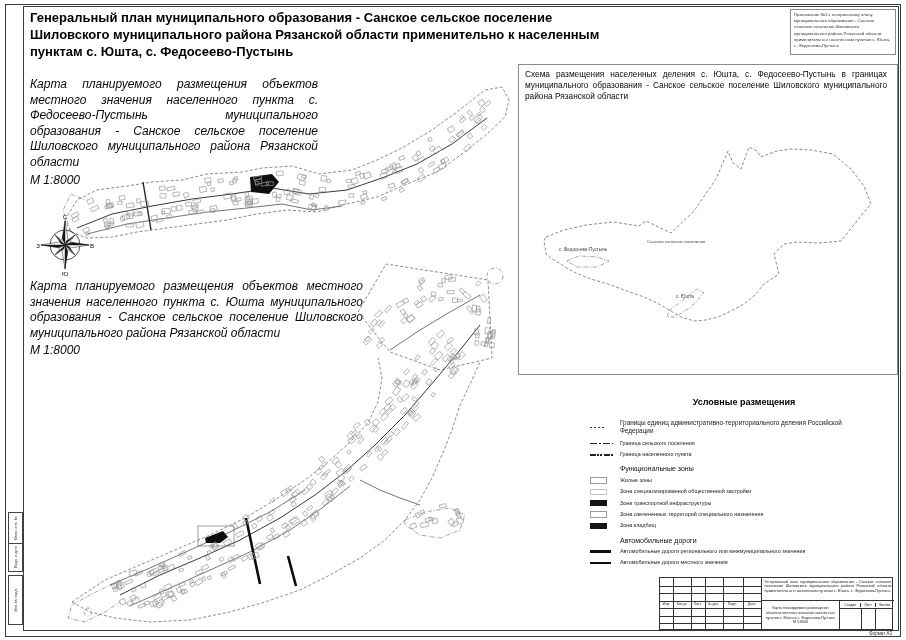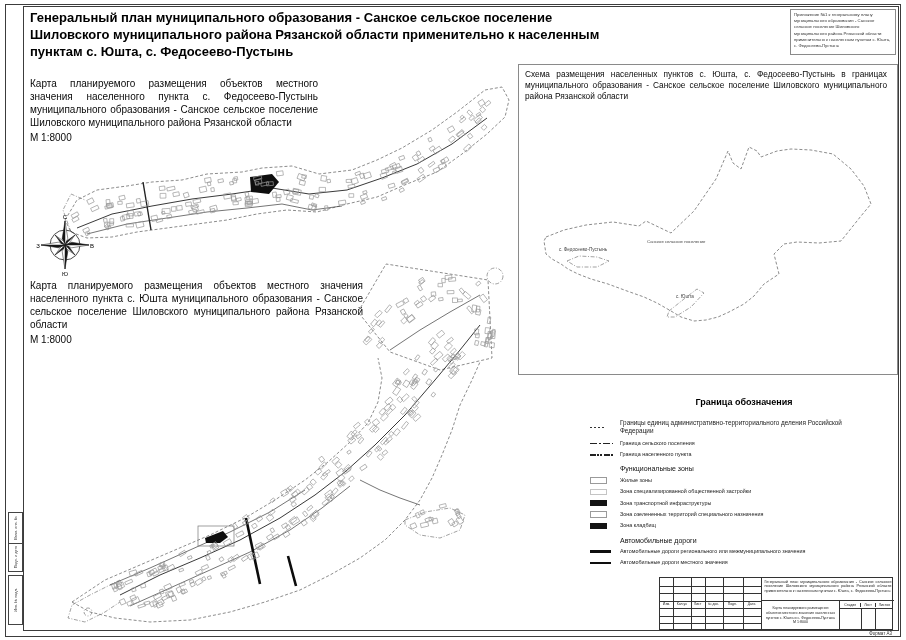--- a/index.html
+++ b/index.html
@@ -4,21 +4,21 @@
 <style>
   html,body{margin:0;padding:0;background:#ffffff;font-family:"Liberation Sans",sans-serif;}
   #sheet{position:relative;width:906px;height:640px;background:#fff;overflow:hidden;color:#111;}
   .abs{position:absolute;}
   
   #outer-border{position:absolute;left:5px;top:4px;right:5px;bottom:3px;border:1px solid #3c3c3c;}
   #inner-frame{position:absolute;left:23px;top:6px;right:7px;bottom:9px;border:1px solid #3c3c3c;}
   
   #doc-title{position:absolute;left:30px;top:10px;width:572px;font-size:13px;font-weight:bold;line-height:1.3;color:#000;}
   #annot-box{position:absolute;left:790px;top:9px;width:106px;height:46px;border:1px solid #8a8a8a;font-size:4.3px;line-height:1.45;color:#333;padding:2px 3px;box-sizing:border-box;}
-  .cap{position:absolute;font-size:10px;line-height:1.3;text-align:justify;color:#0a0a0a;}
+  .cap{position:absolute;font-size:12px;line-height:1.3;text-align:justify;color:#0a0a0a;font-style:italic;}
   .cap .scale{text-align:left;margin-top:2px;}
   
   #scheme-box{position:absolute;left:518px;top:64px;width:380px;height:311px;border:1px solid #8a8a8a;box-sizing:border-box;}
   #scheme-caption{position:absolute;left:6px;top:4px;width:362px;font-size:8.3px;line-height:1.3;text-align:justify;color:#0a0a0a;}
   #scheme-caption .scale{text-align:left;margin-top:2px;}
   #scheme-svg{position:absolute;left:0;top:56px;}
   
   svg{display:block;}
   .bnd{fill:none;stroke:#6e6e6e;stroke-width:.8;stroke-dasharray:3 2;}
   .bnd2{fill:none;stroke:#7a7a7a;stroke-width:.7;stroke-dasharray:4 1.6 1 1.6;}
@@ -567,34 +567,34 @@
         <rect x="372.5" y="268.6" width="5.0" height="4.8" transform="rotate(-13.4 375.0 271.0)"></rect>
         <rect x="360.7" y="272.7" width="7.6" height="4.2" transform="rotate(-12.8 364.5 274.8)"></rect>
         <rect x="365.3" y="267.9" width="6.0" height="3.3" transform="rotate(-22.6 368.3 269.6)"></rect>
         <rect x="393.0" y="271.3" width="4.0" height="5.2" transform="rotate(56.4 395.0 273.9)"></rect>
         <rect x="394.1" y="260.5" width="6.1" height="3.3" transform="rotate(63.0 397.1 262.1)"></rect>
       </g>
   </svg>
 
   <div id="scheme-box">
     <div id="scheme-caption">
-      <div>Схема размещения населенных пунктов с. Юшта, с. Федосеево-Пустынь в границах муниципального образования - Санское сельское поселение Шиловского муниципального района Рязанской области</div>
+      <div>Схема размещения населенных деления с. Юшта, с. Федосеево-Пустынь в границах муниципального образования - Санское сельское поселение Шиловского муниципального района Рязанской области</div>
     </div>
     <svg id="scheme-svg" width="380" height="250" viewBox="0 0 380 250">
       <path class="bnd" d="M27,116 L45,109 67,104 94,101 120,105 127,100 152,112 175,90 197,58 209,30 214,42 222,48 230,26 238,30 242,36 258,30 272,28 292,29 314,33 332,48 345,65 352,83 342,95 322,120 300,122 278,121 265,123 255,133 260,153 245,163 235,175 225,183 210,191 199,196 187,199 175,200 162,196 152,190 138,182 125,176 108,170 89,163 72,158 59,153 49,148 42,143 33,138 27,133 25,120 Z"></path>
       <path class="bnd2" d="M48,140 60,135 78,136 90,140 78,146 58,146 Z"></path>
       <path class="bnd2" d="M150,190 165,178 178,168 185,172 172,186 156,196 148,196 Z"></path>
       <text class="scheme-label" x="40" y="130">с. Федосеево-Пустынь</text>
       <text class="scheme-label small" x="128" y="122">Санское сельское поселение</text>
       <text class="scheme-label" x="157" y="177">с. Юшта</text>
     </svg>
   </div>
 
   <div id="legend">
-    <div id="legend-title">Граница обозначения</div>
+    <div id="legend-title">Условные размещения</div>
 
     <div class="legend-item" style="margin-top:12px;">
       <span class="lsym">
           <span class="bline0"></span>
         </span>
       <span class="llabel big">Границы единиц административно-территориального деления Российской Федерации</span>
     </div>
     <div class="legend-item">
       <span class="lsym">
           <span class="bline1"></span>

